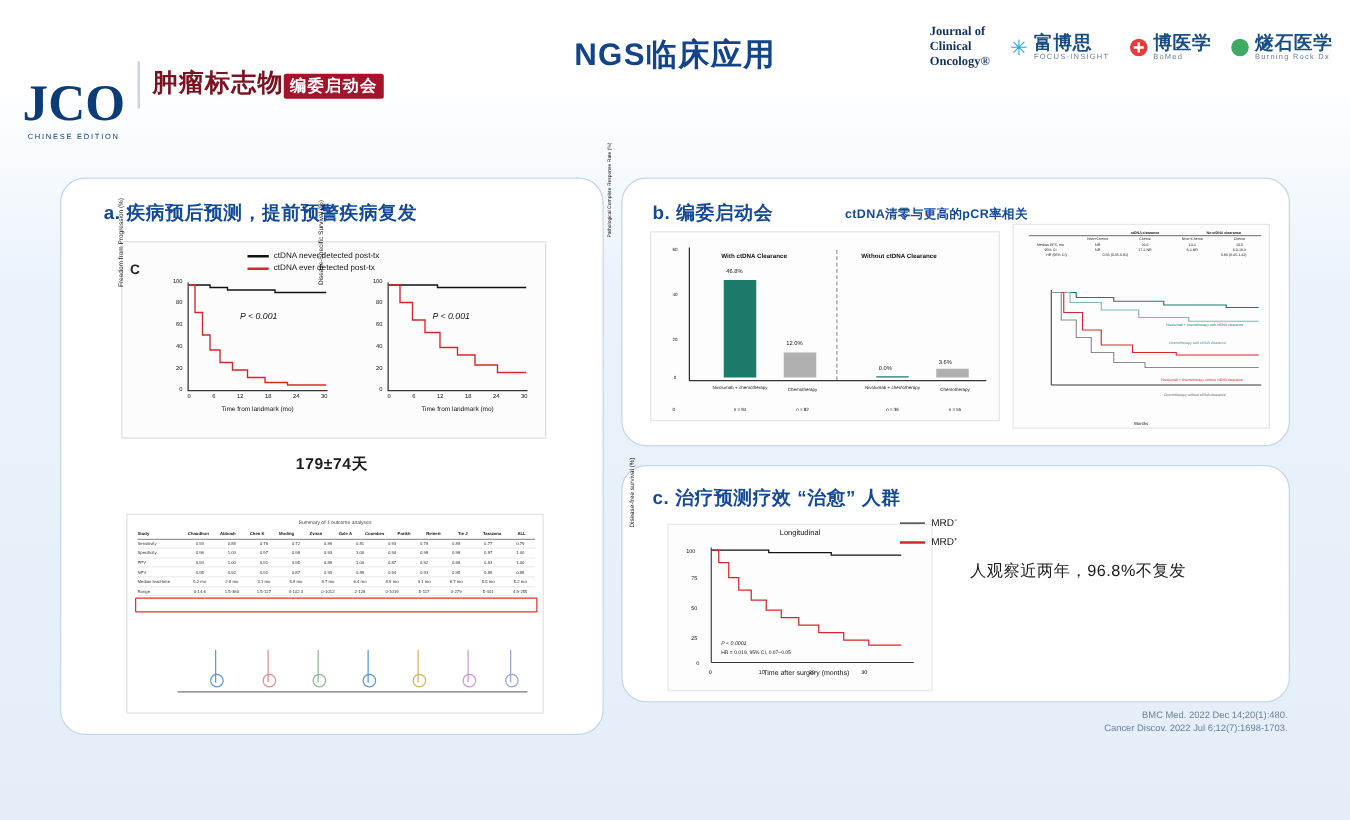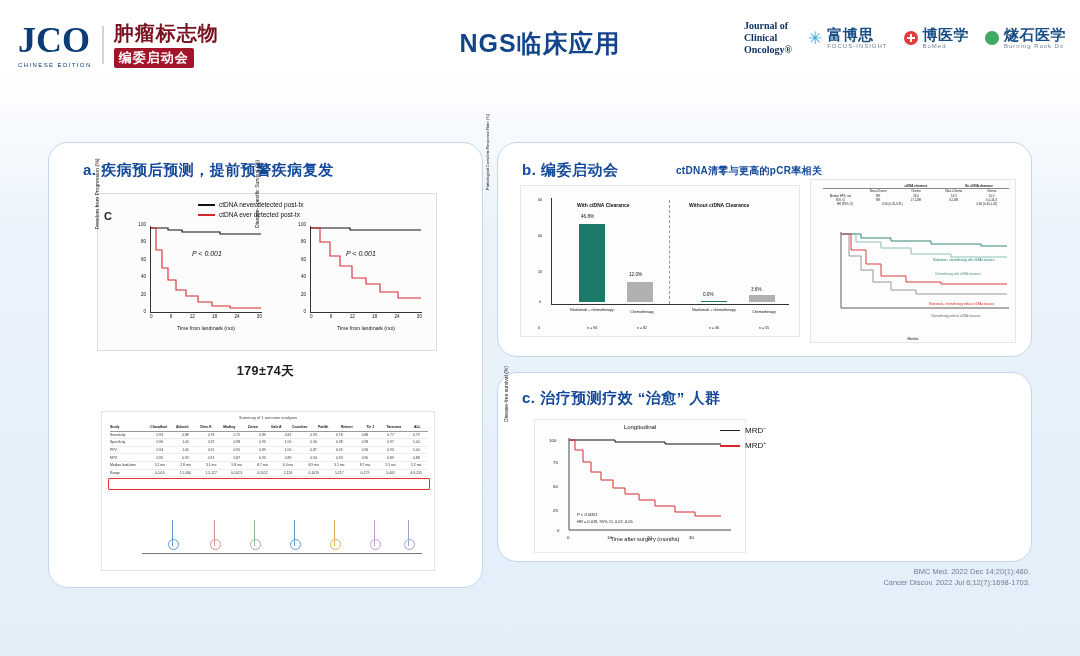--- a/index.html
+++ b/index.html
@@ -28,43 +28,44 @@
     height: 88px;
   }
   .jco-logo {
     position: absolute;
     left: 18px;
     top: 22px;
     display: flex;
     align-items: center;
   }
   .jco-mark {
-    font-size: 36px;
+    font-size: 41px;
     font-weight: bold;
     letter-spacing: 0px;
     color: #0b3c77;
     font-family: "Liberation Serif", serif;
     line-height: 1;
+    margin-top: 40px;
   }
   .jco-sub {
     font-size: 6px;
     color: #0b3c77;
     letter-spacing: 1.4px;
     text-align: center;
     margin-top: 4px;
   }
   .jco-divider {
     width: 2px;
     height: 38px;
     background: #c9d4e2;
     margin: 0 10px;
   }
   .jco-cn {
     display: flex;
-    flex-direction: column;
+    flex-direction: row;
     justify-content: center;
   }
   .jco-cn-main {
     font-size: 20px;
     font-weight: bold;
     color: #7a1220;
     letter-spacing: 1px;
     line-height: 1.15;
   }
   .jco-cn-badge {
@@ -370,21 +371,21 @@
     position: absolute; left: -32px; top: 22px; width: 96px;
     transform: rotate(-90deg); transform-origin: left top;
     font-size: 5px; color: #111; text-align: center;
   }
   .rb-xlab {
     position: absolute; left: 30px; top: 116px; width: 160px;
     text-align: center; font-size: 5.6px; color: #111;
   }
   .rb-legend {
     position: absolute; left: 222px; top: 38px;
-    font-size: 8px; color: #111; line-height: 1.9; margin-top: 12px;
+    font-size: 8px; color: #111; line-height: 1.9;
   }
   .rb-legend .row { display: flex; align-items: center; gap: 5px; }
   .rb-legend .sw { width: 20px; height: 1.5px; background: #222; }
   .rb-legend .sw.red { background: #d7262b; }
 
   .rb-text {
     position: absolute;
     left: 278px; top: 70px;
     width: 235px;
     font-size: 13px;
@@ -784,20 +785,21 @@
           <span class="sw"></span>
           <span>MRD⁻</span>
         </div>
       <div class="row">
           <span class="sw red"></span>
           <span>MRD⁺</span>
         </div>
     </div>
 
     <div class="rb-text">
+      <div>人观察近两年，96.8%不复发</div>
     </div>
   </div>
 
   <div class="refs">
     <div>BMC Med. 2022 Dec 14;20(1):480.</div>
     <div>Cancer Discov. 2022 Jul 6;12(7):1698-1703.</div>
   </div>
 
 </div>
 

